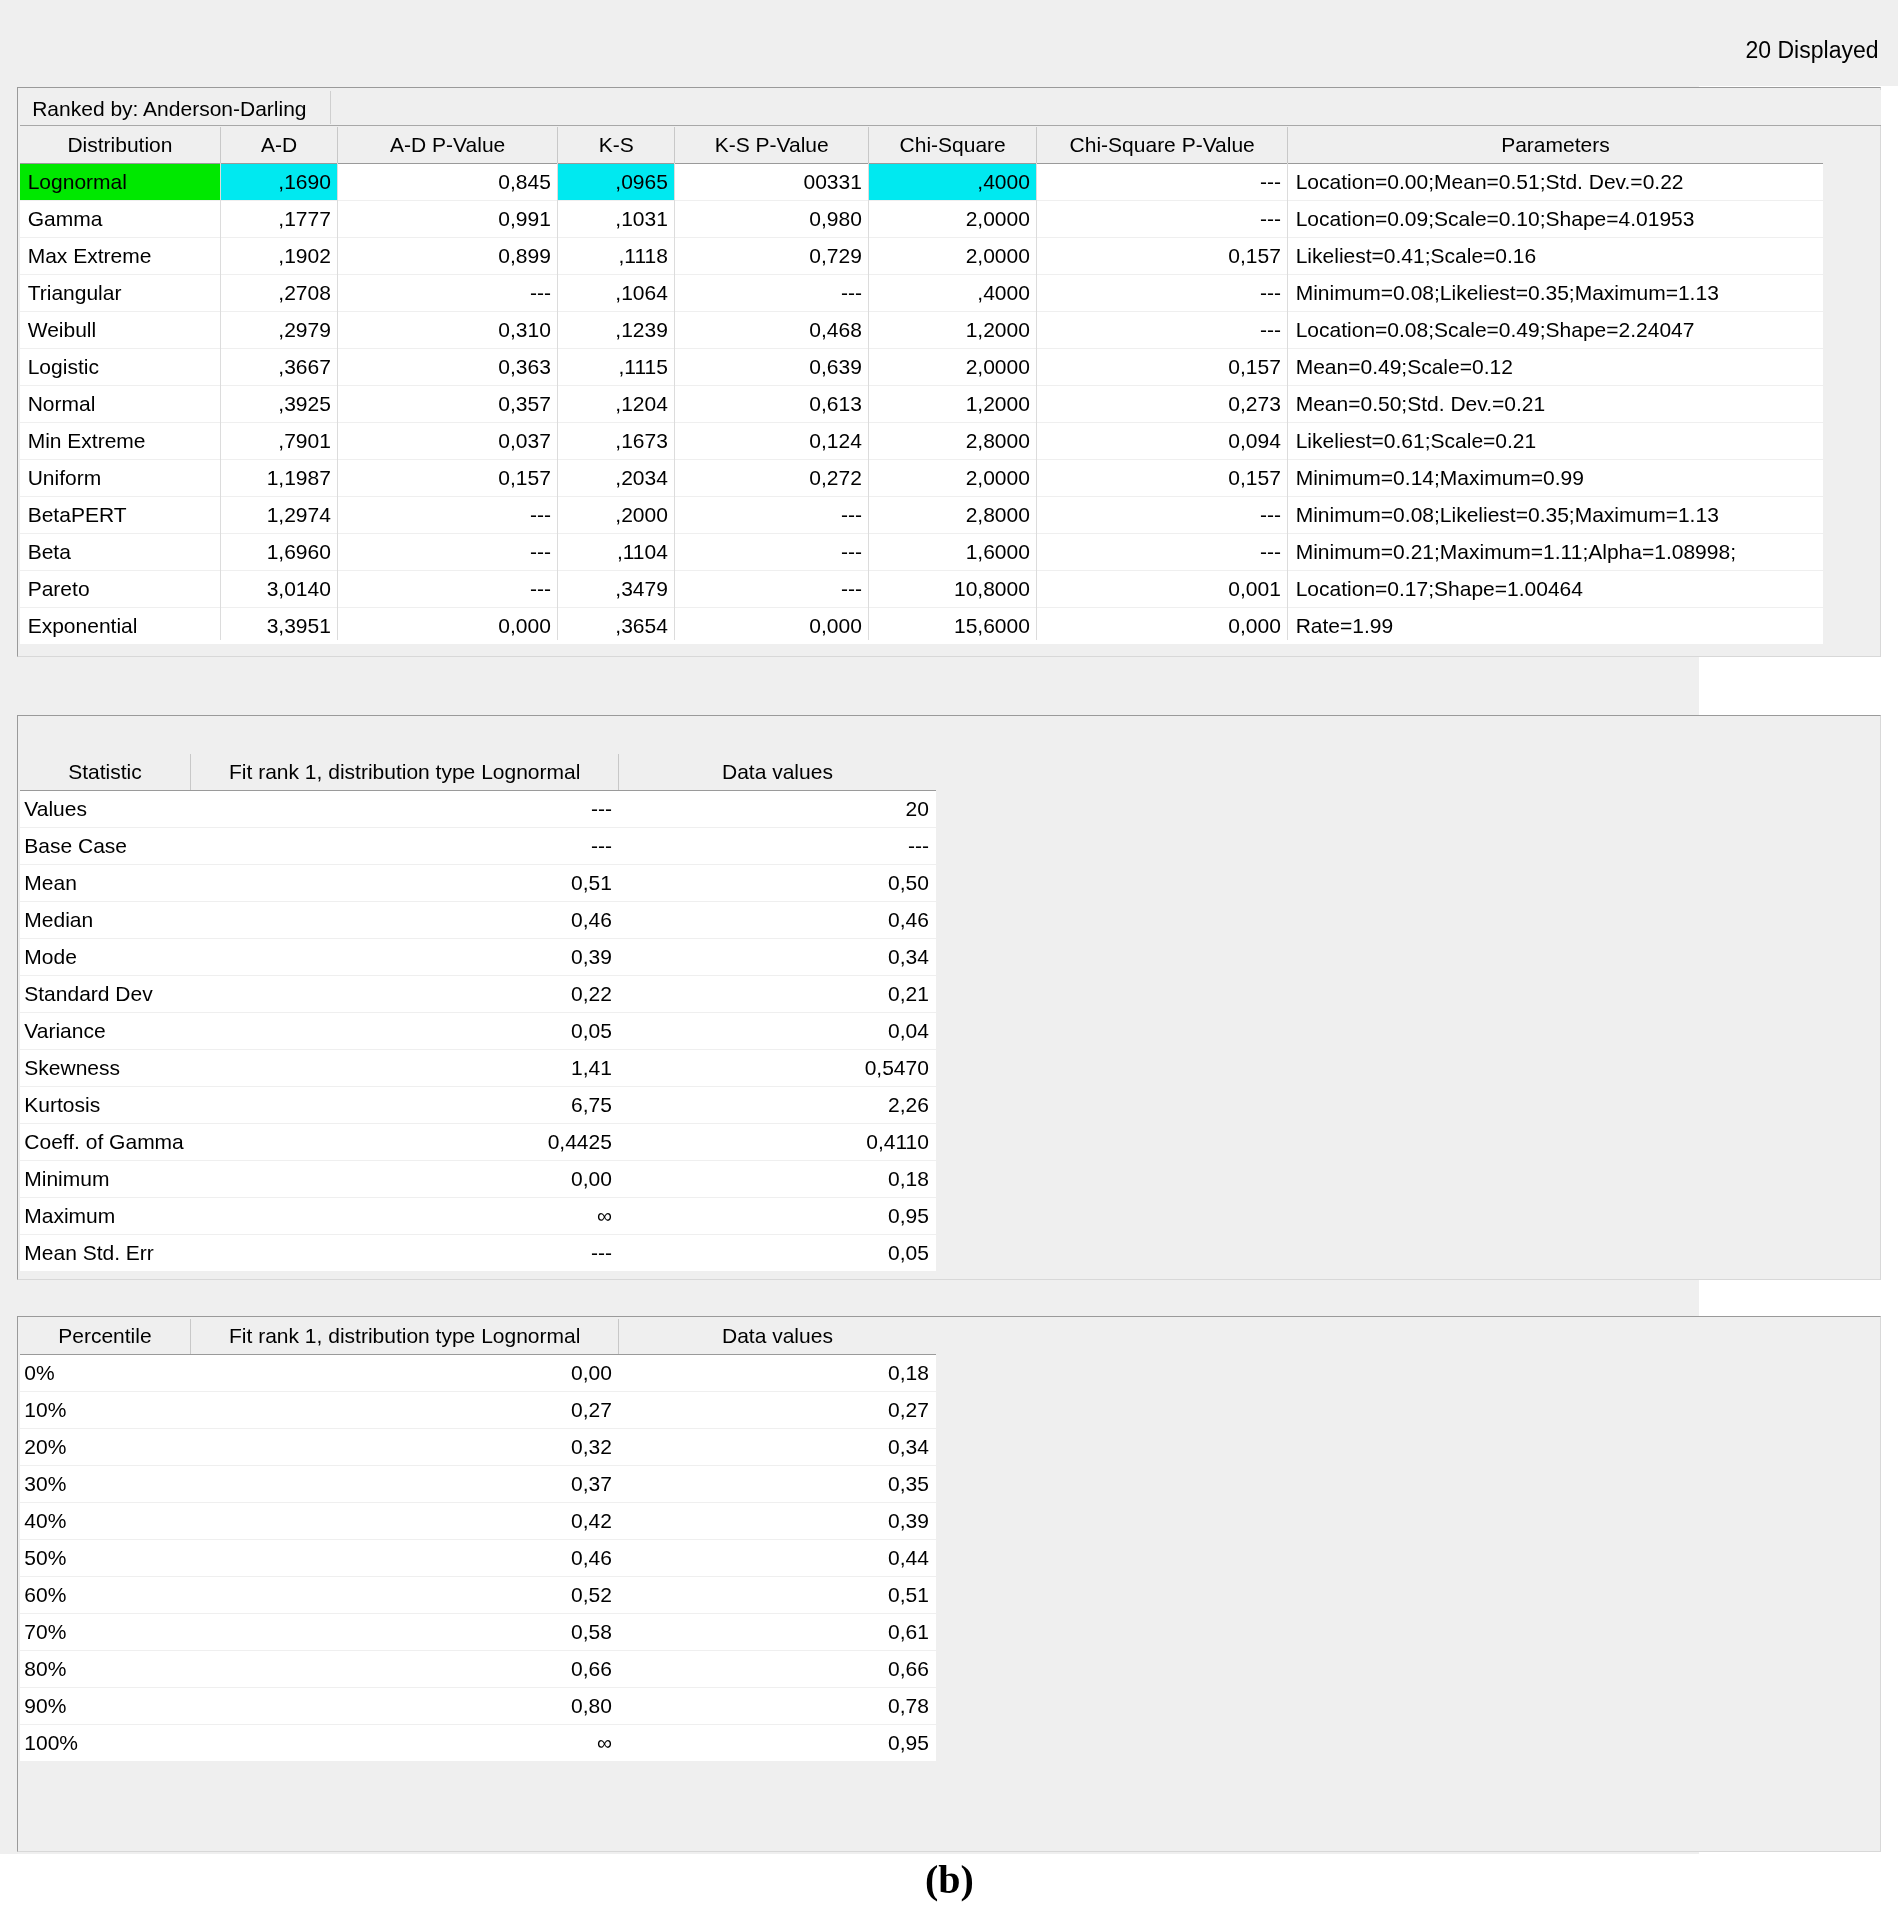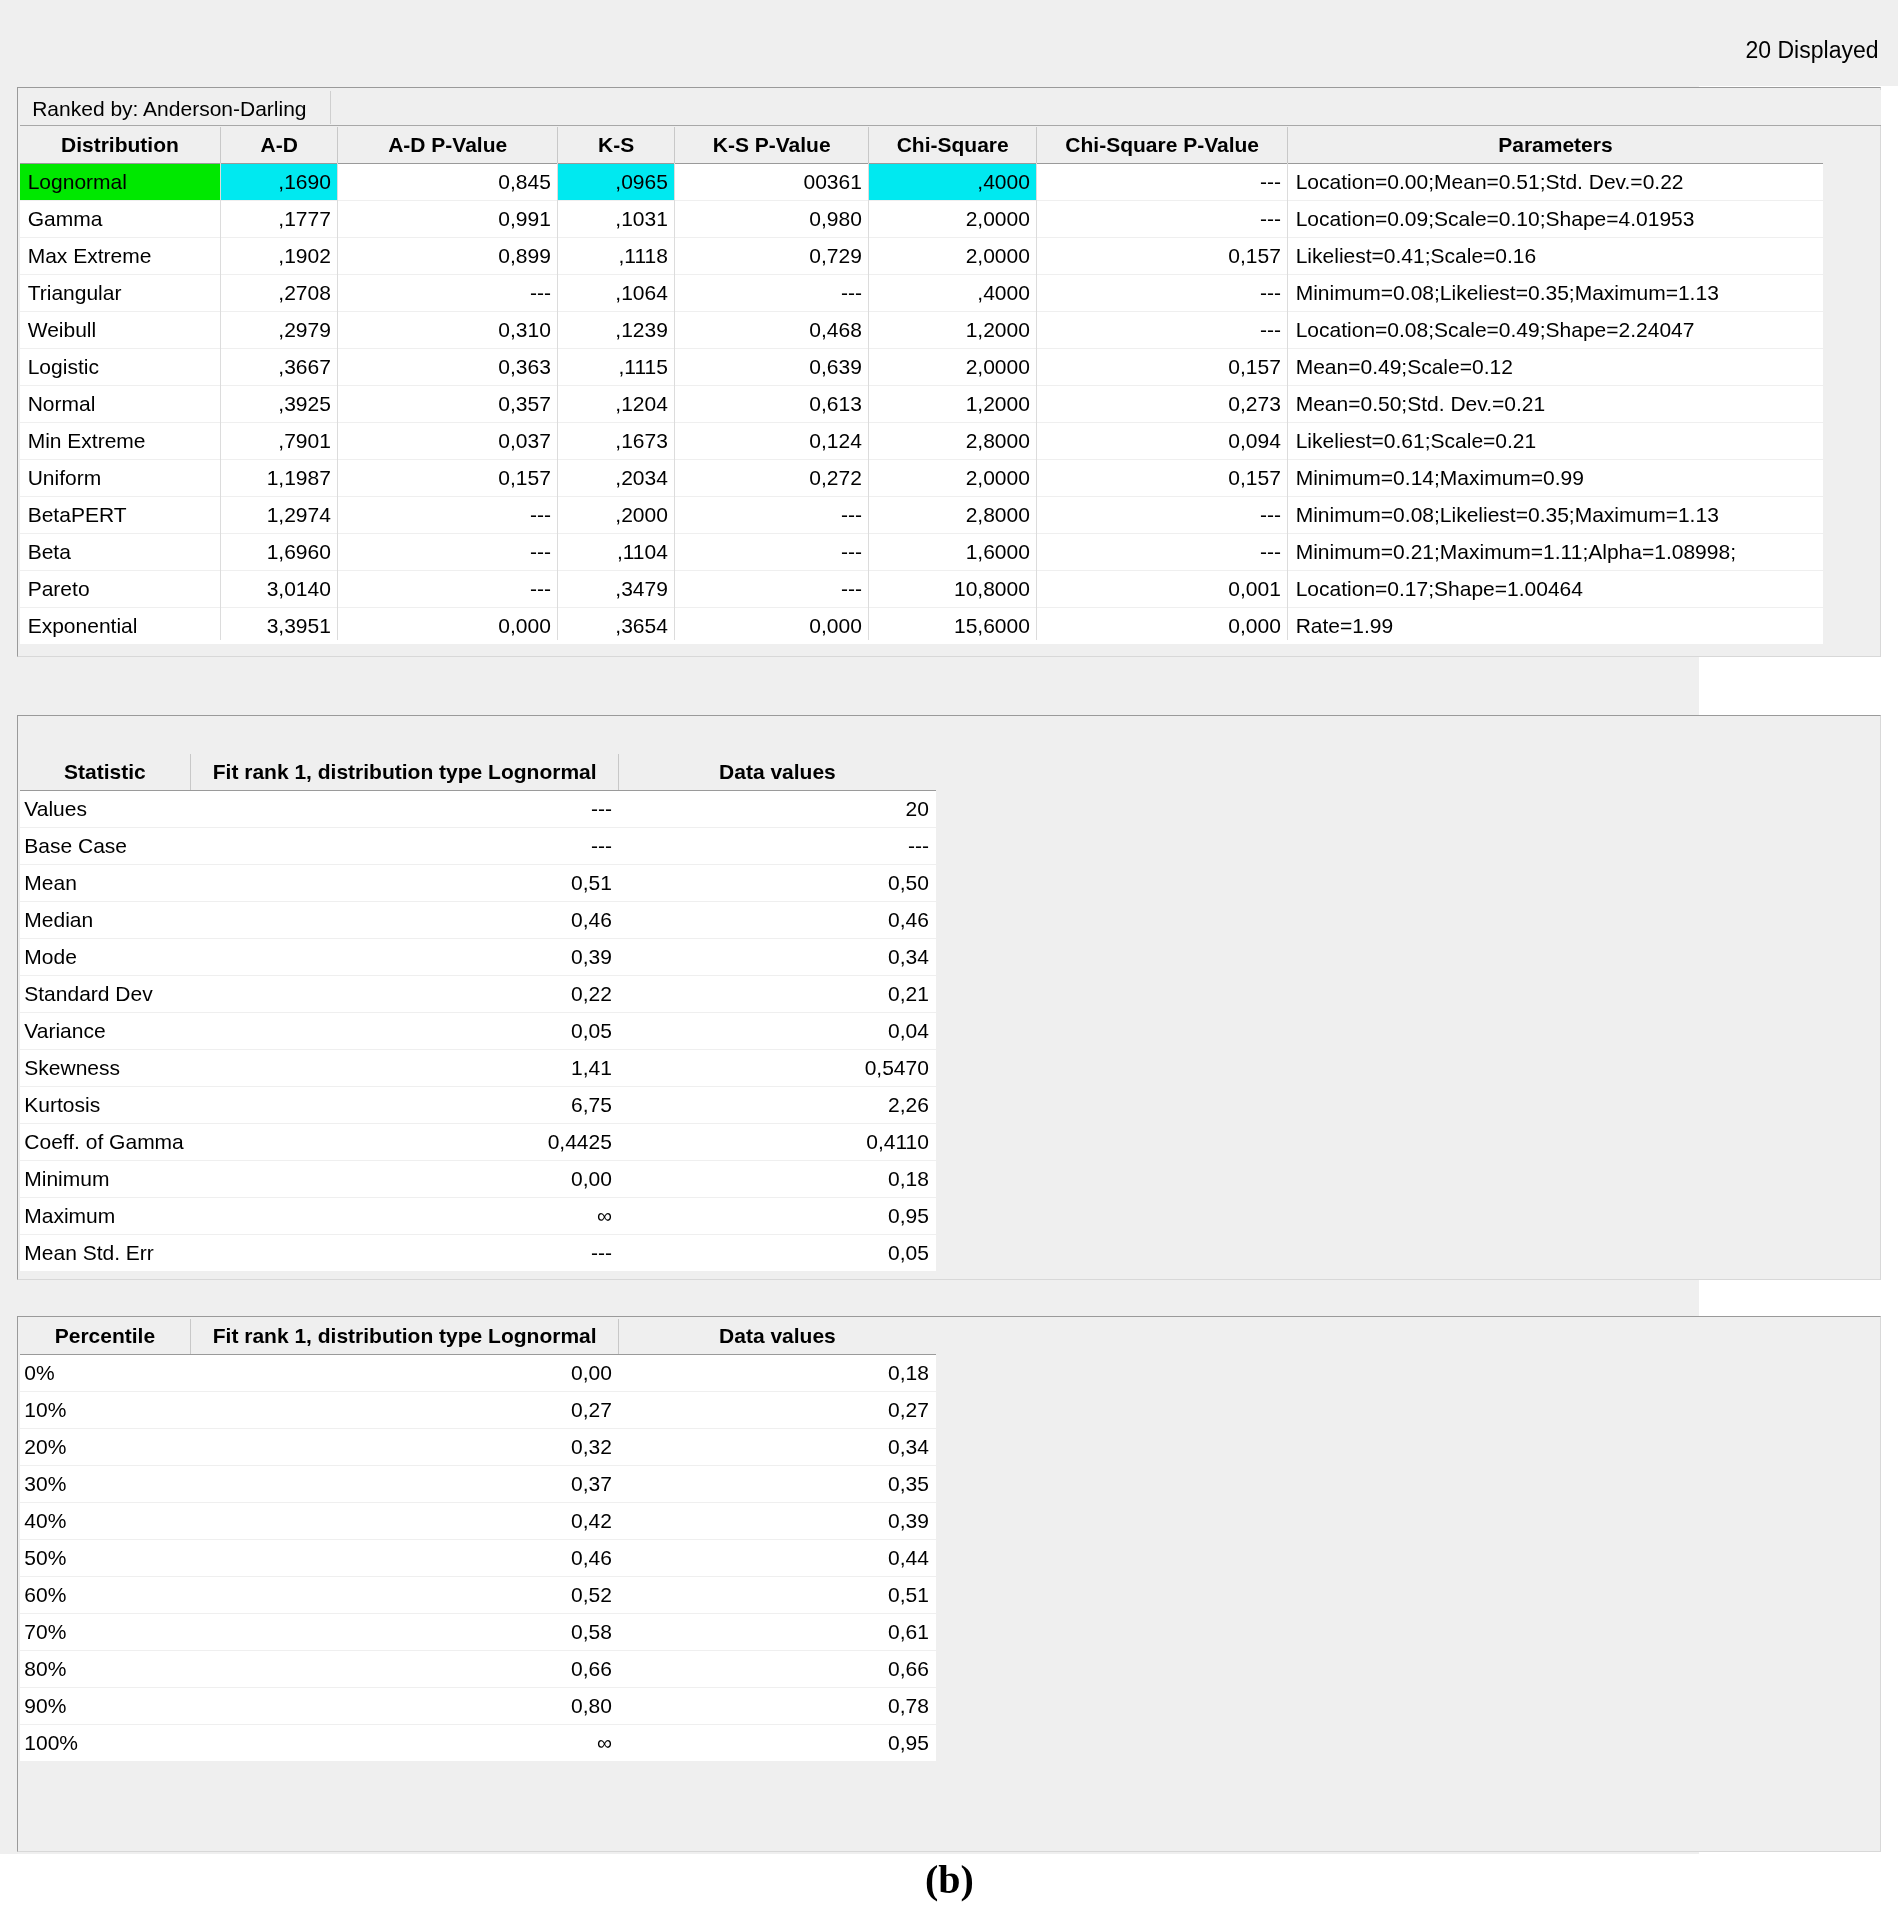--- a/index.html
+++ b/index.html
@@ -93,21 +93,21 @@
 
   table.grid {
     position: absolute;
     border-collapse: collapse;
     table-layout: fixed;
     font-size: 21px;
     background: #ffffff;
   }
   table.grid th {
     background: #efefef;
-    font-weight: bold;
+    font-weight: normal;
     font-size: 21px;
     text-align: center;
     height: 36px;
     border-right: 1.1px solid #c8c8c8;
     border-bottom: 1.7px solid #9a9a9a;
     padding: 0 3.4px;
     box-sizing: border-box;
     white-space: nowrap;
   }
   table.grid th:last-child { border-right: none; }
@@ -243,21 +243,21 @@
           <th>Chi-Square P-Value</th>
           <th>Parameters</th>
         </tr>
       </thead>
       <tbody id="ranking-body">
           <tr>
             <td class="txt c-dist hl-green">Lognormal</td>
             <td class="num hl-cyan">,1690</td>
             <td class="num">0,845</td>
             <td class="num hl-cyan">,0965</td>
-            <td class="num">00361</td>
+            <td class="num">00331</td>
             <td class="num hl-cyan">,4000</td>
             <td class="num">---</td>
             <td class="txt c-par">Location=0.00;Mean=0.51;Std. Dev.=0.22</td>
           </tr>
           <tr>
             <td class="txt c-dist">Gamma</td>
             <td class="num">,1777</td>
             <td class="num">0,991</td>
             <td class="num">,1031</td>
             <td class="num">0,980</td>

